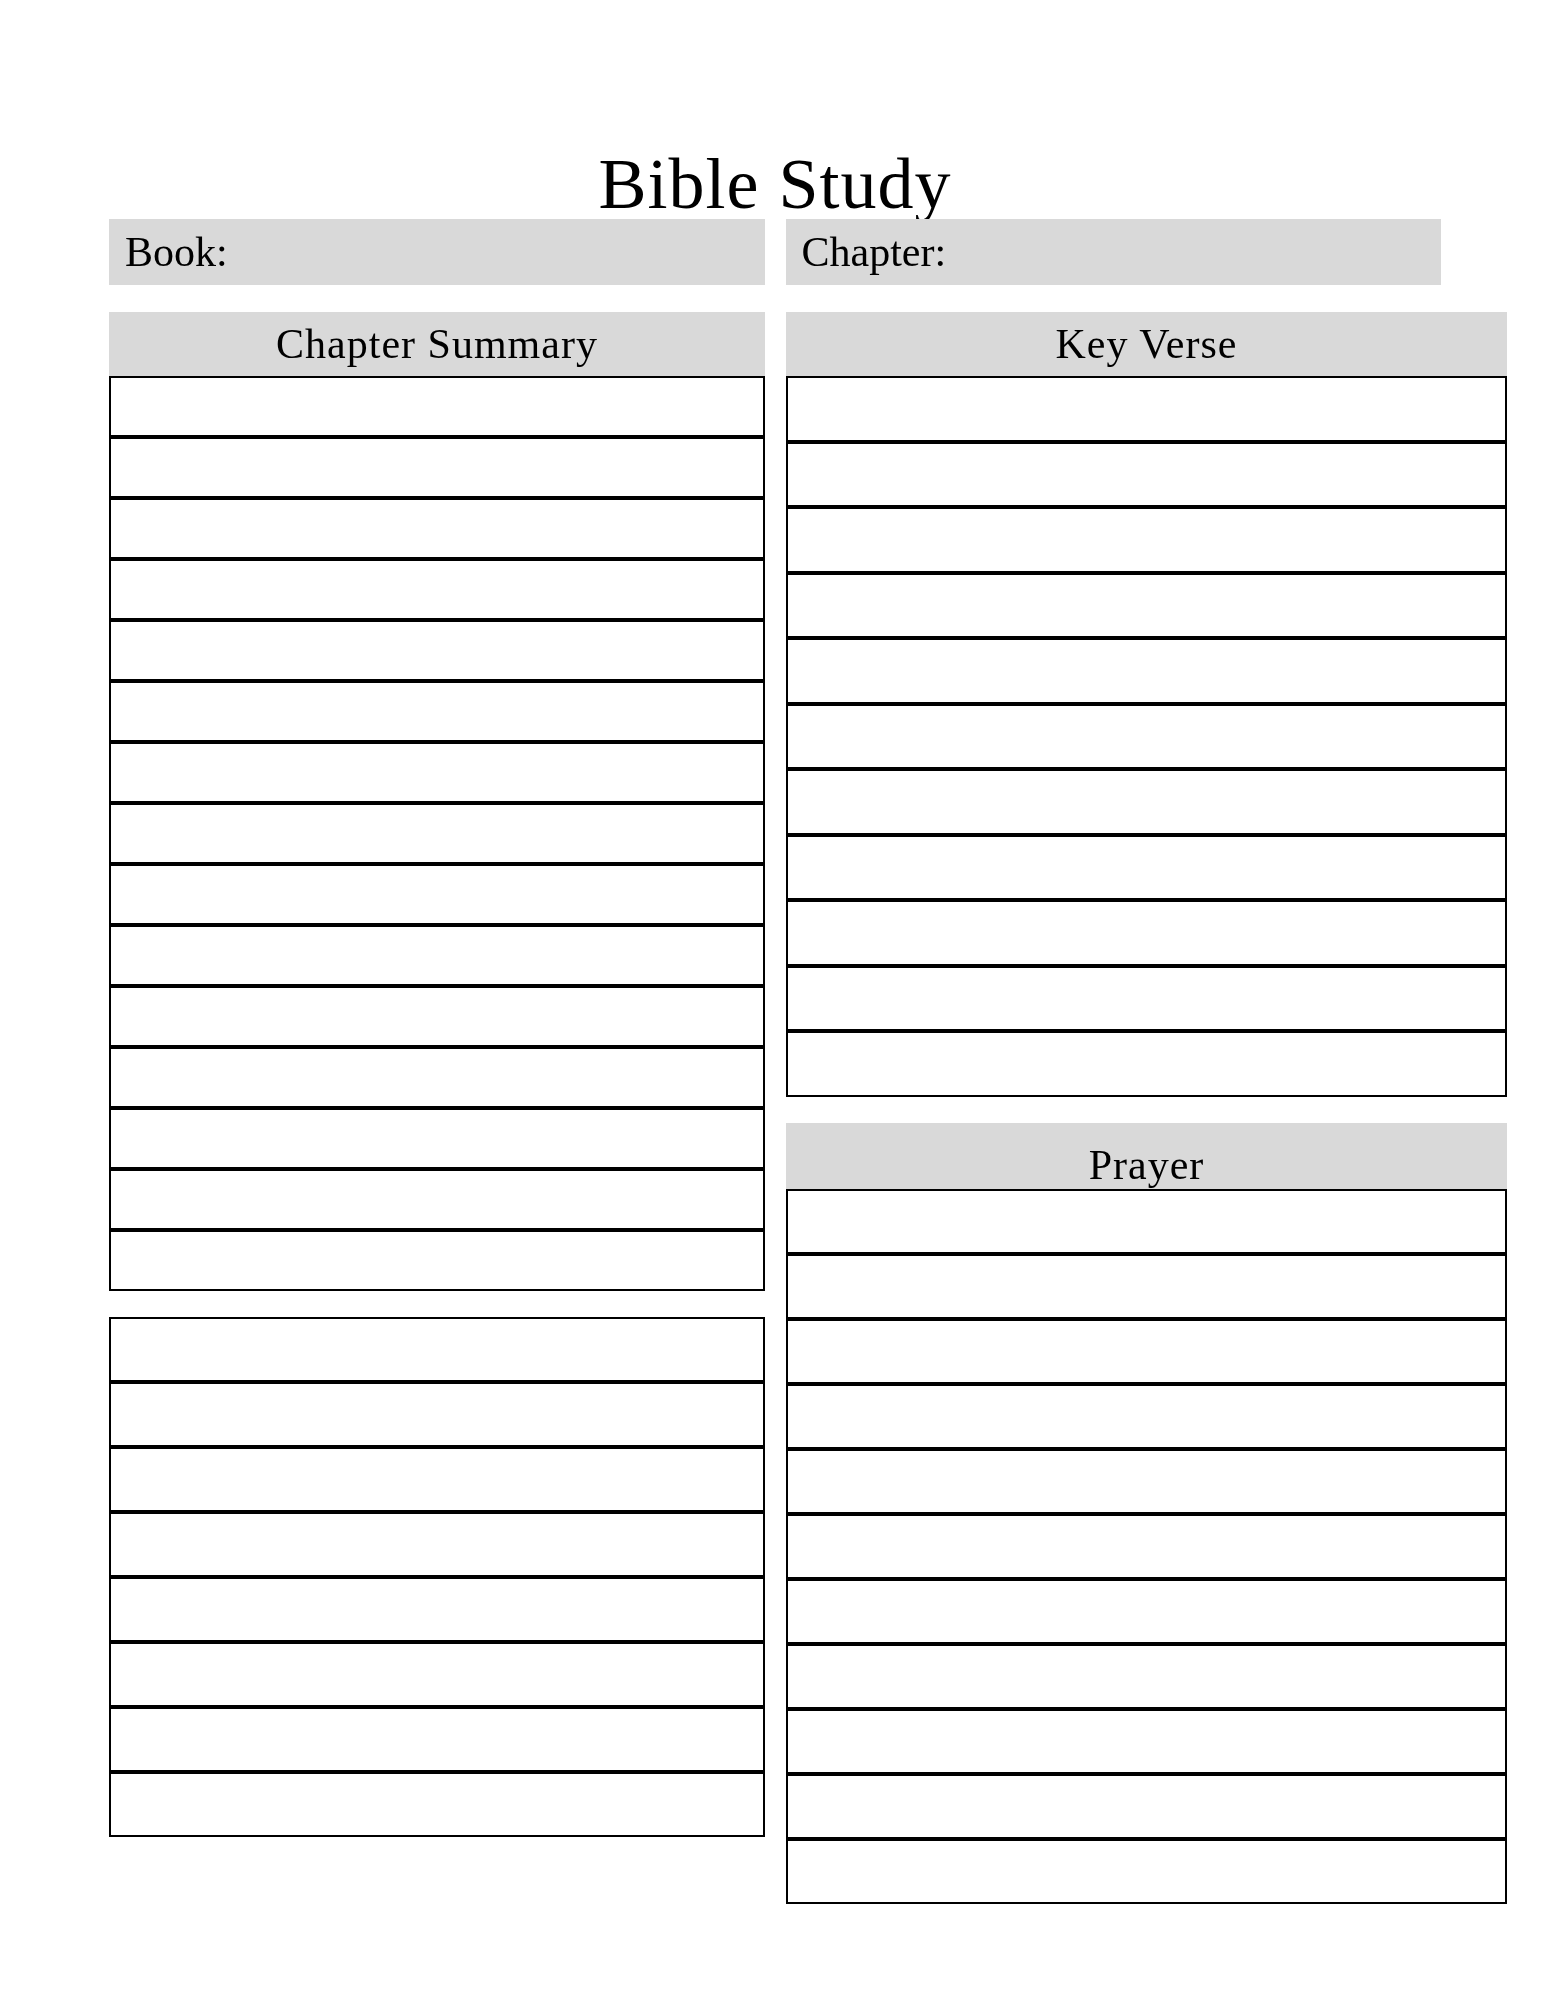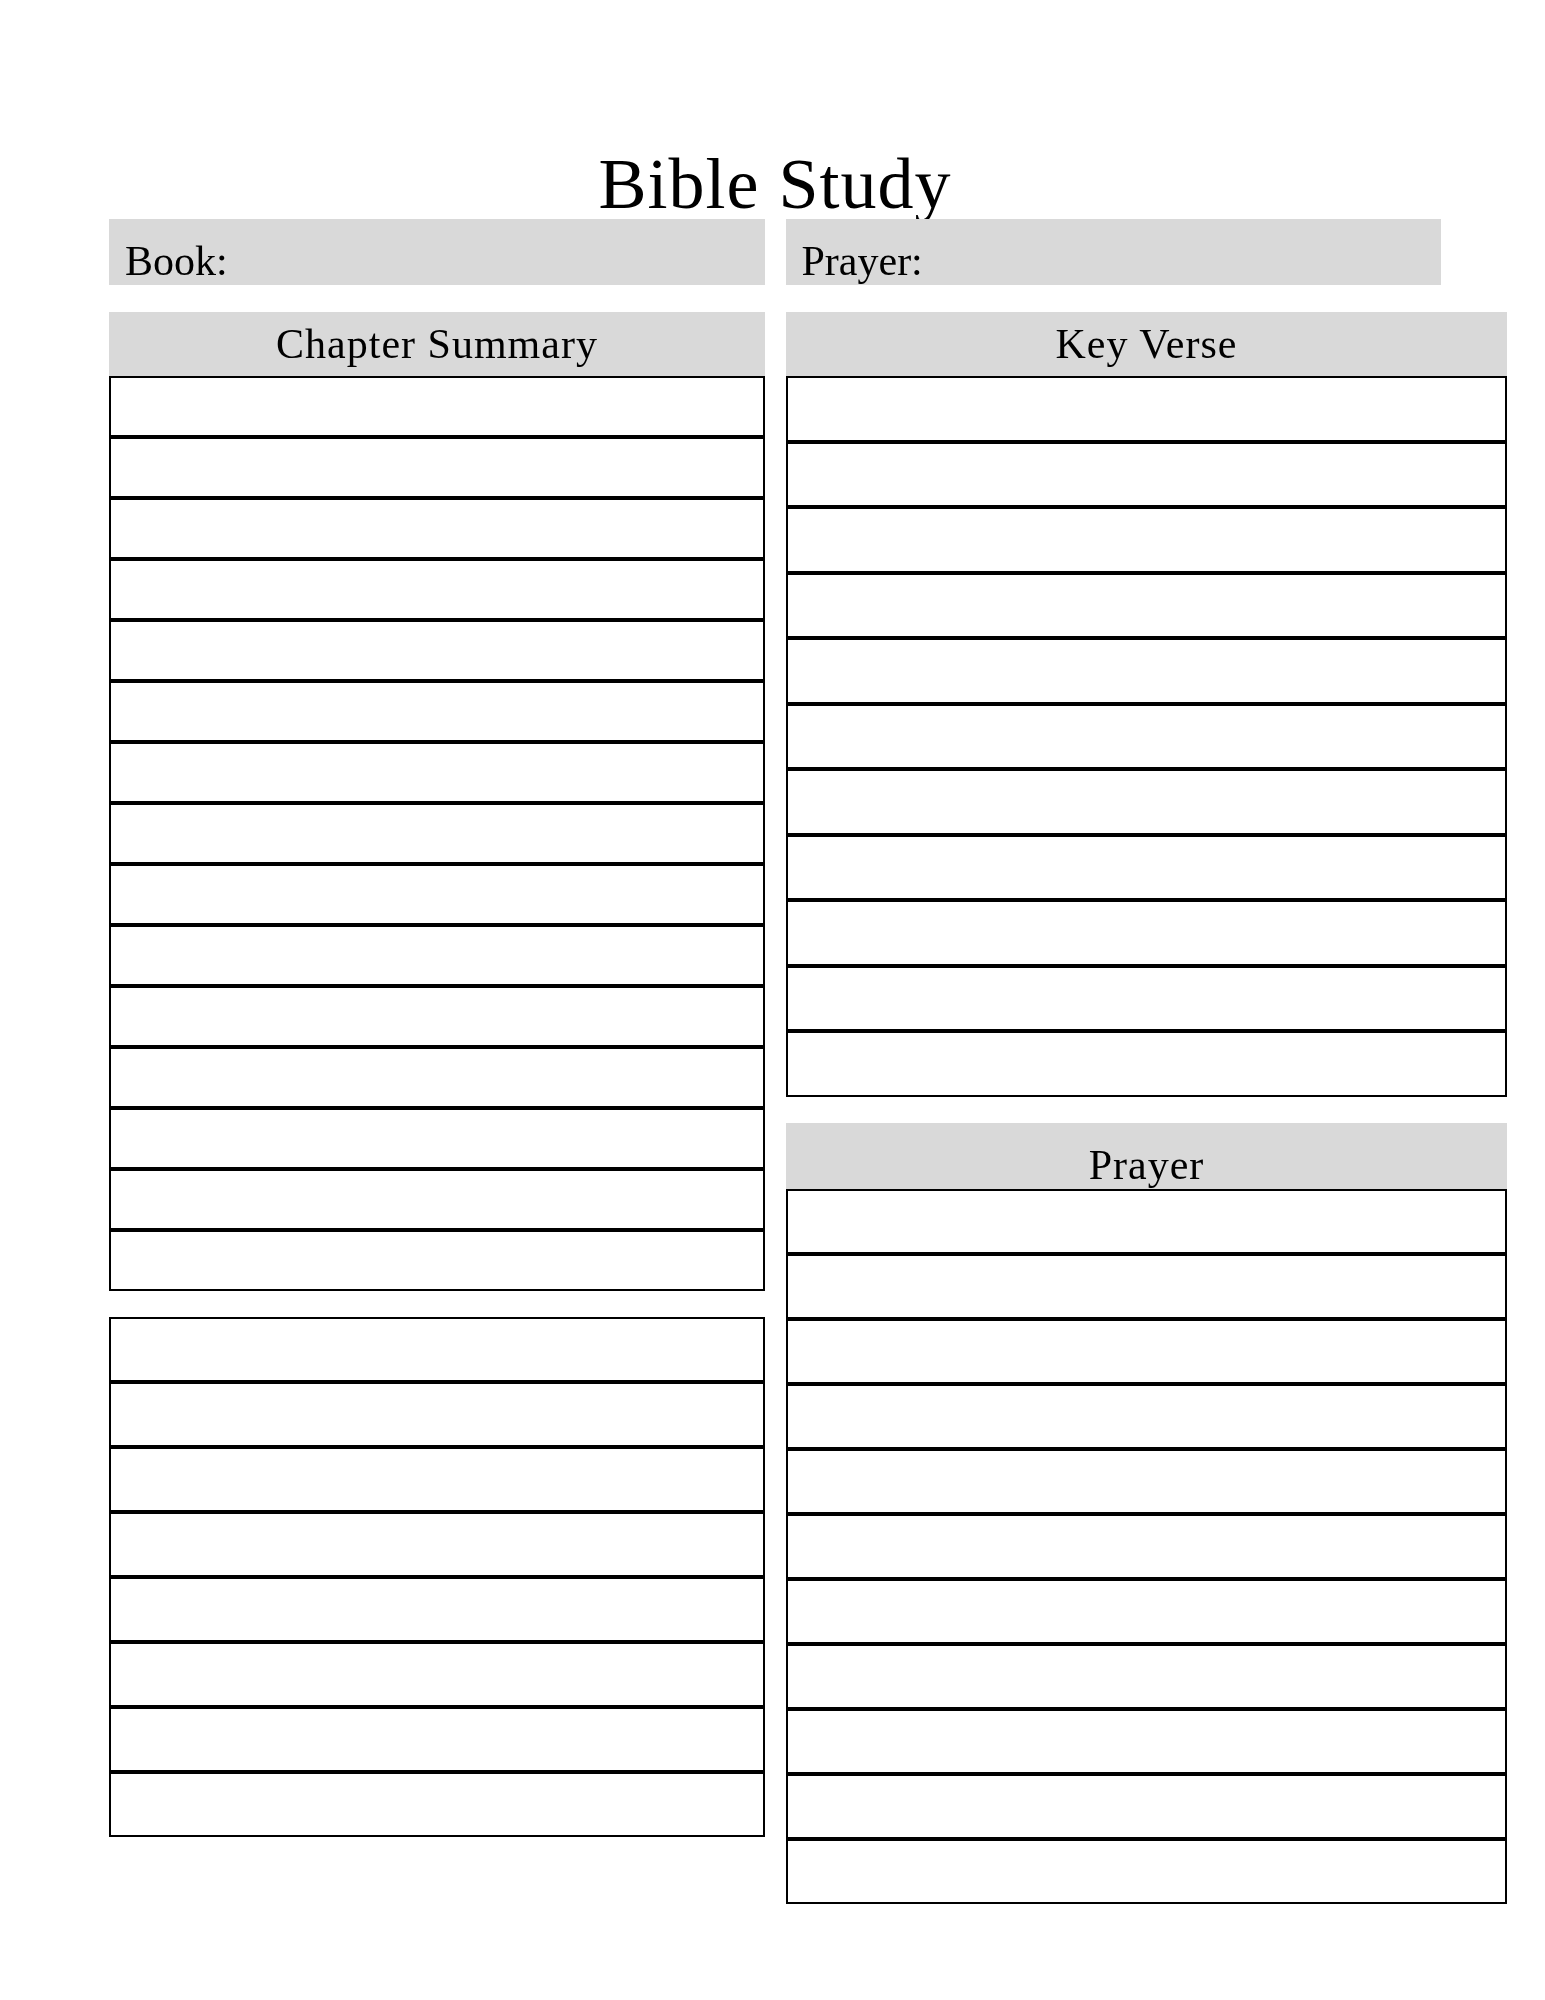--- a/index.html
+++ b/index.html
@@ -29,21 +29,21 @@
     left: 109px;
     width: 1332px;
     display: flex;
     gap: 21px;
   }
   .field-bar {
     flex: 1;
     height: 66px;
     background: #d9d9d9;
     display: flex;
-    align-items: flex-end;
+    align-items: center;
     padding: 0 16px;
     box-sizing: border-box;
     font-size: 42px;
   }
   .field-value {
     flex: 1;
     height: 100%;
   }
   .col {
     position: absolute;
@@ -79,21 +79,21 @@
 <div class="page">
 
   <h1 class="title">Bible Study</h1>
 
   <div class="fields-row">
     <div class="field-bar">
       <span>Book:</span>
       <span class="field-value"></span>
     </div>
     <div class="field-bar">
-      <span>Prayer:</span>
+      <span>Chapter:</span>
       <span class="field-value"></span>
     </div>
   </div>
 
   <div class="col col-left">
     <section class="sec-chapter_summary">
       <div class="section-header">
         <span>Chapter Summary</span>
       </div>
       <div class="lines">

